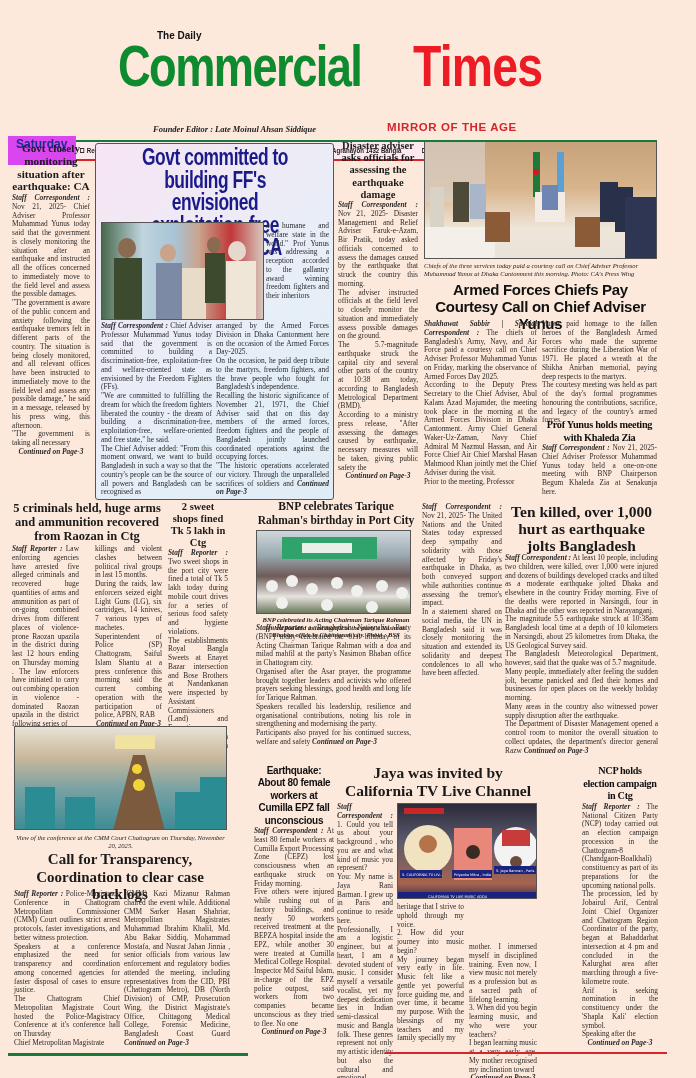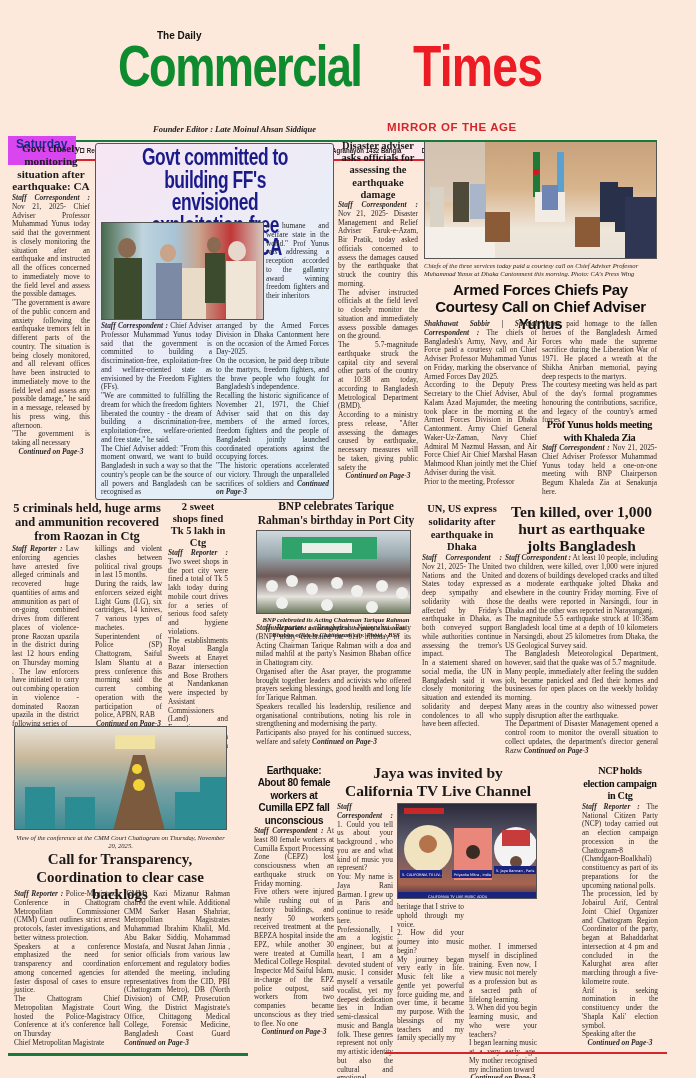--- a/index.html
+++ b/index.html
@@ -201,21 +201,20 @@
   <div class="cap" style="margin-top:2px;font-weight:bold;">BNP celebrated its Acting Chairman Tarique Rahman with a doa and milad mahfil at the party's Nasimon Bhaban office in Chattogram city. Photo : BSS</div>
 </div>
 <div class="abs txt" style="left:256px;top:624px;width:155px;">
   <p><span class="byline">Staff Reporter :</span> <span>Bangladesh Nationalist Party (BNP) today celebrated the 61st birthday of its Acting Chairman Tarique Rahman with a doa and milad mahfil at the party's Nasimon Bhaban office in Chattogram city.</span></p>
   <p>Organised after the Asar prayer, the programme brought together leaders and activists who offered prayers seeking blessings, good health and long life for Tarique Rahman.</p>
   <p>Speakers recalled his leadership, resilience and organisational contributions, noting his role in strengthening and modernising the party.</p>
   <p><span>Participants also prayed for his continued success, welfare and safety</span> <span class="byline">Continued on Page-3</span></p>
 </div>
 
 <div class="abs" style="left:422px;top:503px;width:80px;">
-  <div class="hl" style="font-size:10.5px;line-height:12.8px;">UN, US express solidarity after earthquake in Dhaka</div>
   <div class="txt">
     <p><span class="byline">Staff Correspondent :</span> <span>Nov 21, 2025- The United Nations and the United States today expressed deep sympathy and solidarity with those affected by Friday's earthquake in Dhaka, as both conveyed support while authorities continue assessing the tremor's impact.</span></p>
     <p>In a statement shared on social media, the UN in Bangladesh said it was closely monitoring the situation and extended its solidarity and deepest condolences to all who have been affected.</p>
   </div>
 </div>
 
 <div class="abs" style="left:505px;top:503px;width:153px;">
   <div class="hl" style="font-size:15.5px;line-height:17px;">Ten killed, over 1,000 hurt as earthquake jolts Bangladesh</div>
   <div class="txt">
     <p><span class="byline">Staff Correspondent :</span> <span>At least 10 people, including two children, were killed, over 1,000 were injured and dozens of buildings developed cracks and tilted as a moderate earthquake jolted Dhaka and elsewhere in the country Friday morning. Five of the deaths were reported in Narsingdi, four in Dhaka and the other was reported in Narayanganj.</span></p>

